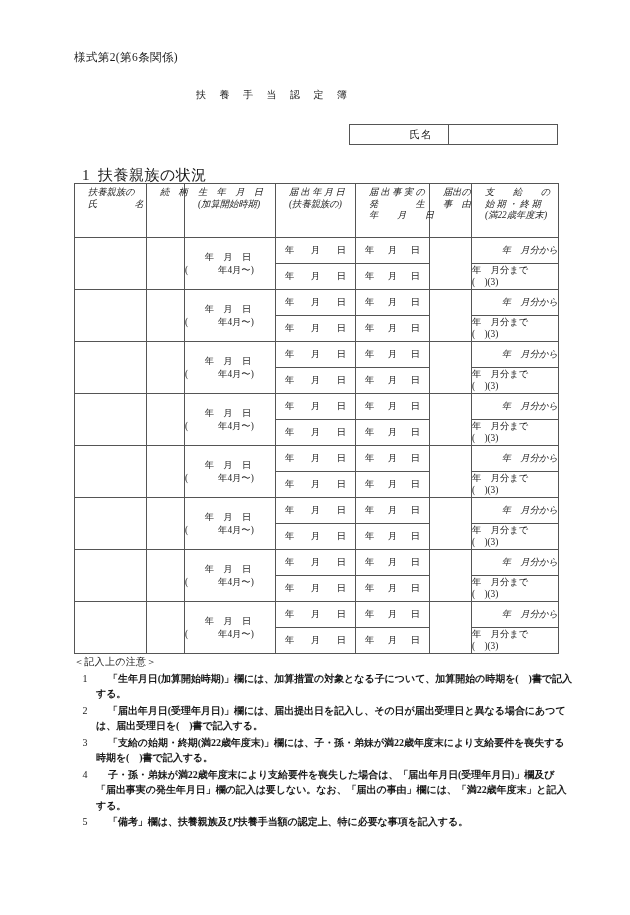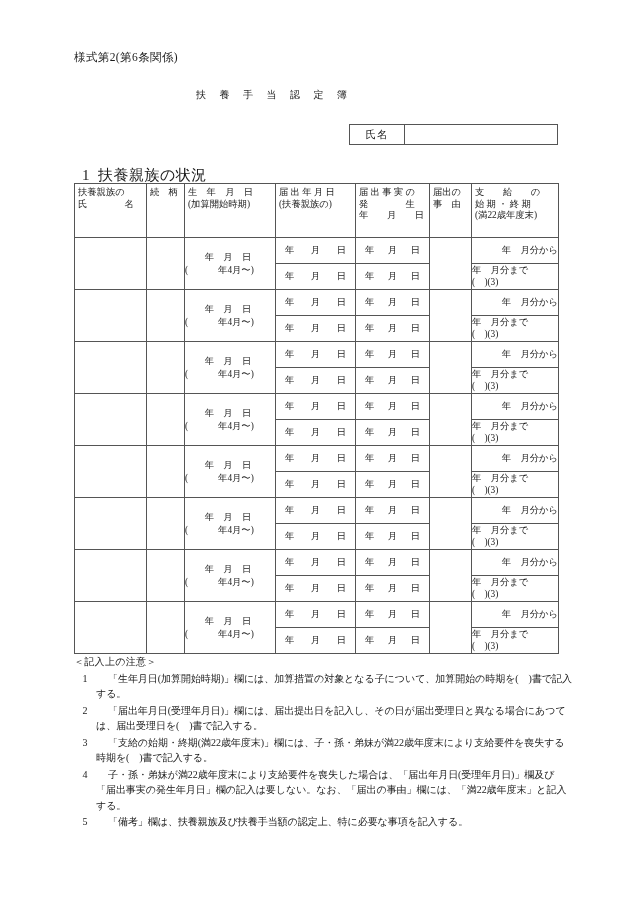--- a/index.html
+++ b/index.html
@@ -20,21 +20,21 @@
   }
   .doc-title {
     position:absolute; left:196px; top:88px;
     font-size:10px; letter-spacing:13.5px; white-space:nowrap;
   }
 
   .name-box {
     position:absolute; left:349px; top:124px;
     width:209px; height:21px;
     border:1px solid #555; box-sizing:border-box;
-    display:flex; align-items:stretch;
+    display:flex; align-items:stretch;padding-left:44px;
   }
   .name-box .nb-label {
     width:54px; border-right:1px solid #555;
     display:flex; align-items:center; justify-content:center;
     font-size:10.5px; letter-spacing:1px;
   }
   .name-box .nb-value { flex:1; }
 
   .section-head {
     position:absolute; left:82px; top:166px;
@@ -51,21 +51,21 @@
   }
   .tbl td, .tbl th {
     border:1px solid #555;
     padding:0;
     font-weight:normal;
     vertical-align:middle;
     font-size:9.3px;
     color:#1a1a1a;
   }
   
-  .tbl thead td { height:47px; padding:3px 3px; vertical-align:top; }
+  .tbl thead td { height:47px; padding:3px 13px; vertical-align:top;font-style:italic; }
   .hl { display:block; line-height:1.26; white-space:nowrap; }
   .sp-just {
     display:flex; justify-content:space-between;
     line-height:1.26;
   }
   .ctr { text-align:left; }
 
   
   .c1 { width:72px; }
   .c2 { width:38px; }
@@ -82,37 +82,37 @@
     font-size:9.3px; line-height:1.2;
   }
   .bd-inner { padding:0 9px; }
   .bd-inner .sp-just { letter-spacing:0; }
 
   .birth-cell { text-align:left; padding:0 6px; }
   .birth-l1 { text-align:center; padding-right:4px; line-height:1.35; }
   .birth-l2 { line-height:1.35; }
   .birth-l2 .par { margin-right:30px; }
 
-  .pay-top { text-align:right; padding-right:11px; line-height:1.3; }
+  .pay-top { text-align:right; padding-right:11px; line-height:1.3;font-style:italic; }
   .pay-bot { line-height:1.25; padding:0 2px 0 4px; position:relative; }
   .pay-bot .pb-line1 { padding-right:9px; display:block; }
   .pay-bot .pb-line2 { display:block; text-align:left; }
 
   
   .notes {
     position:absolute; left:74px; top:654px;
     width:500px;
     font-size:10px; line-height:1.55;
   }
   .notes-title { letter-spacing:0.3px; }
   .note-row { display:flex; margin-top:1px; }
   .note-num {
     width:22px; flex:none; text-align:center;
   }
-  .note-body { flex:1; text-indent:12px; letter-spacing:-0.05px; }
+  .note-body { flex:1; text-indent:12px; letter-spacing:-0.05px;font-weight:bold; }
 </style>
 </head>
 <body>
 
 <div class="page">
 
   <div class="form-no">様式第2(第6条関係)</div>
 
   <div class="doc-title">扶養手当認定簿</div>
 

